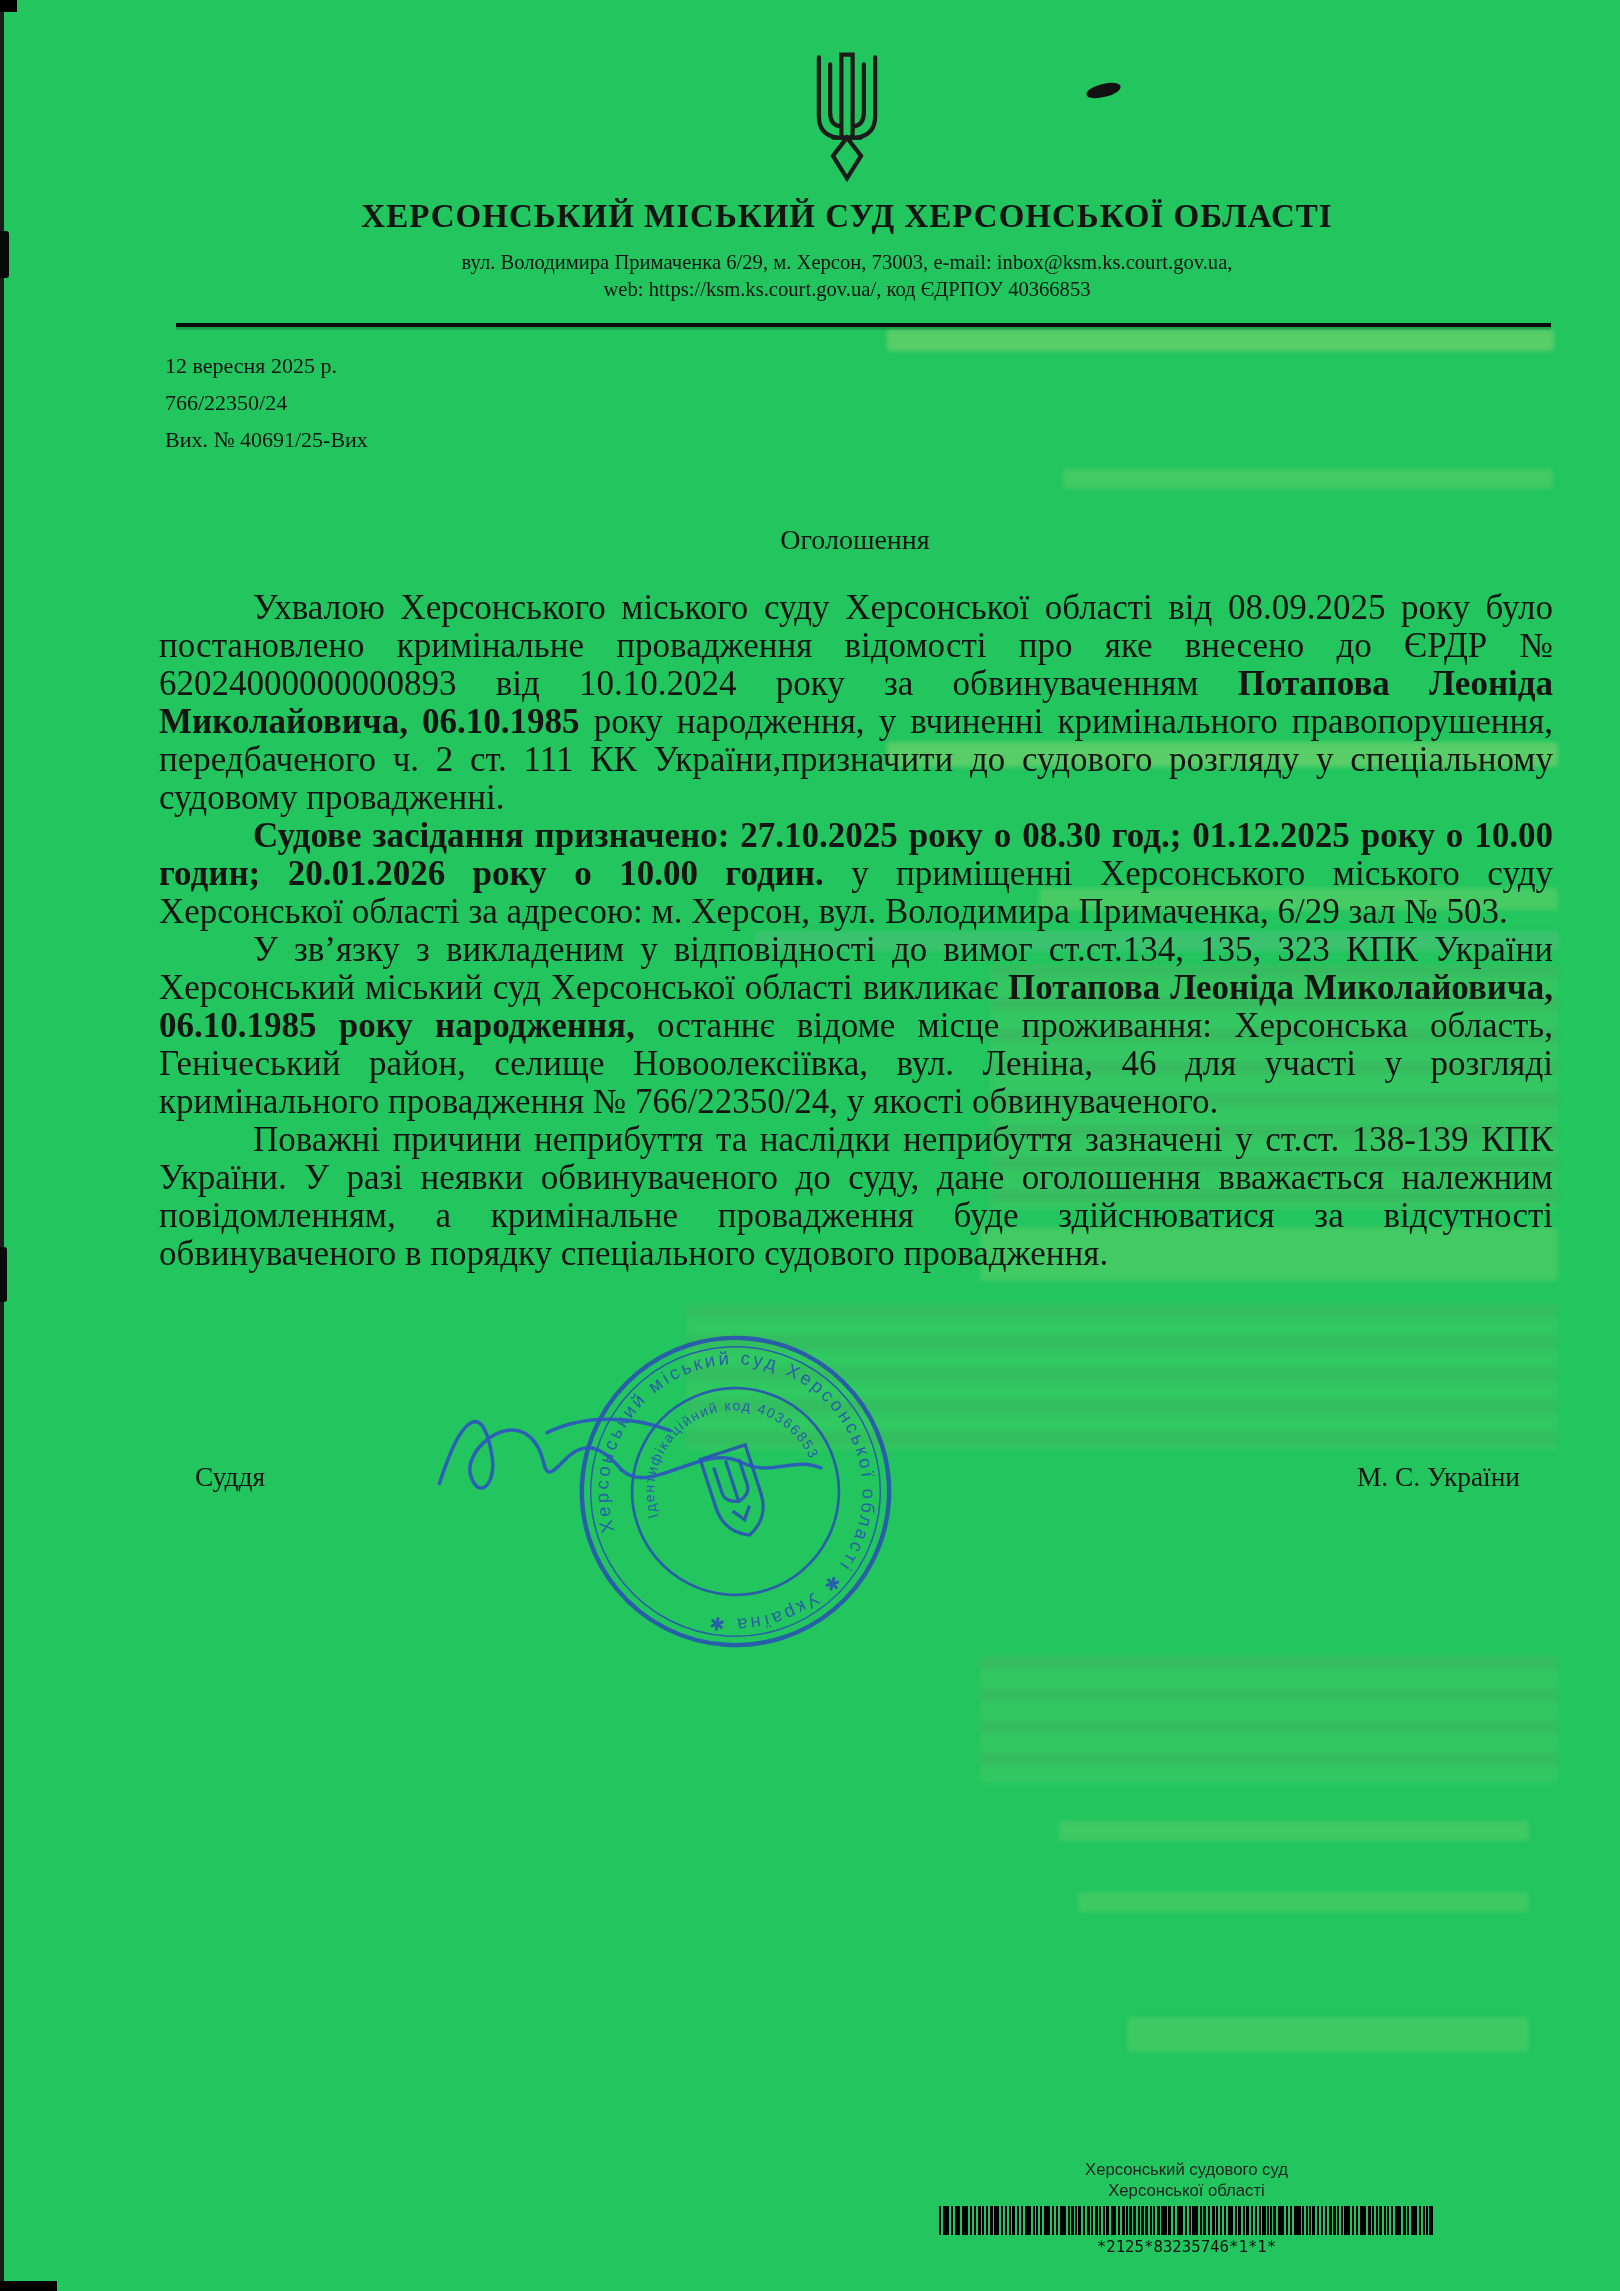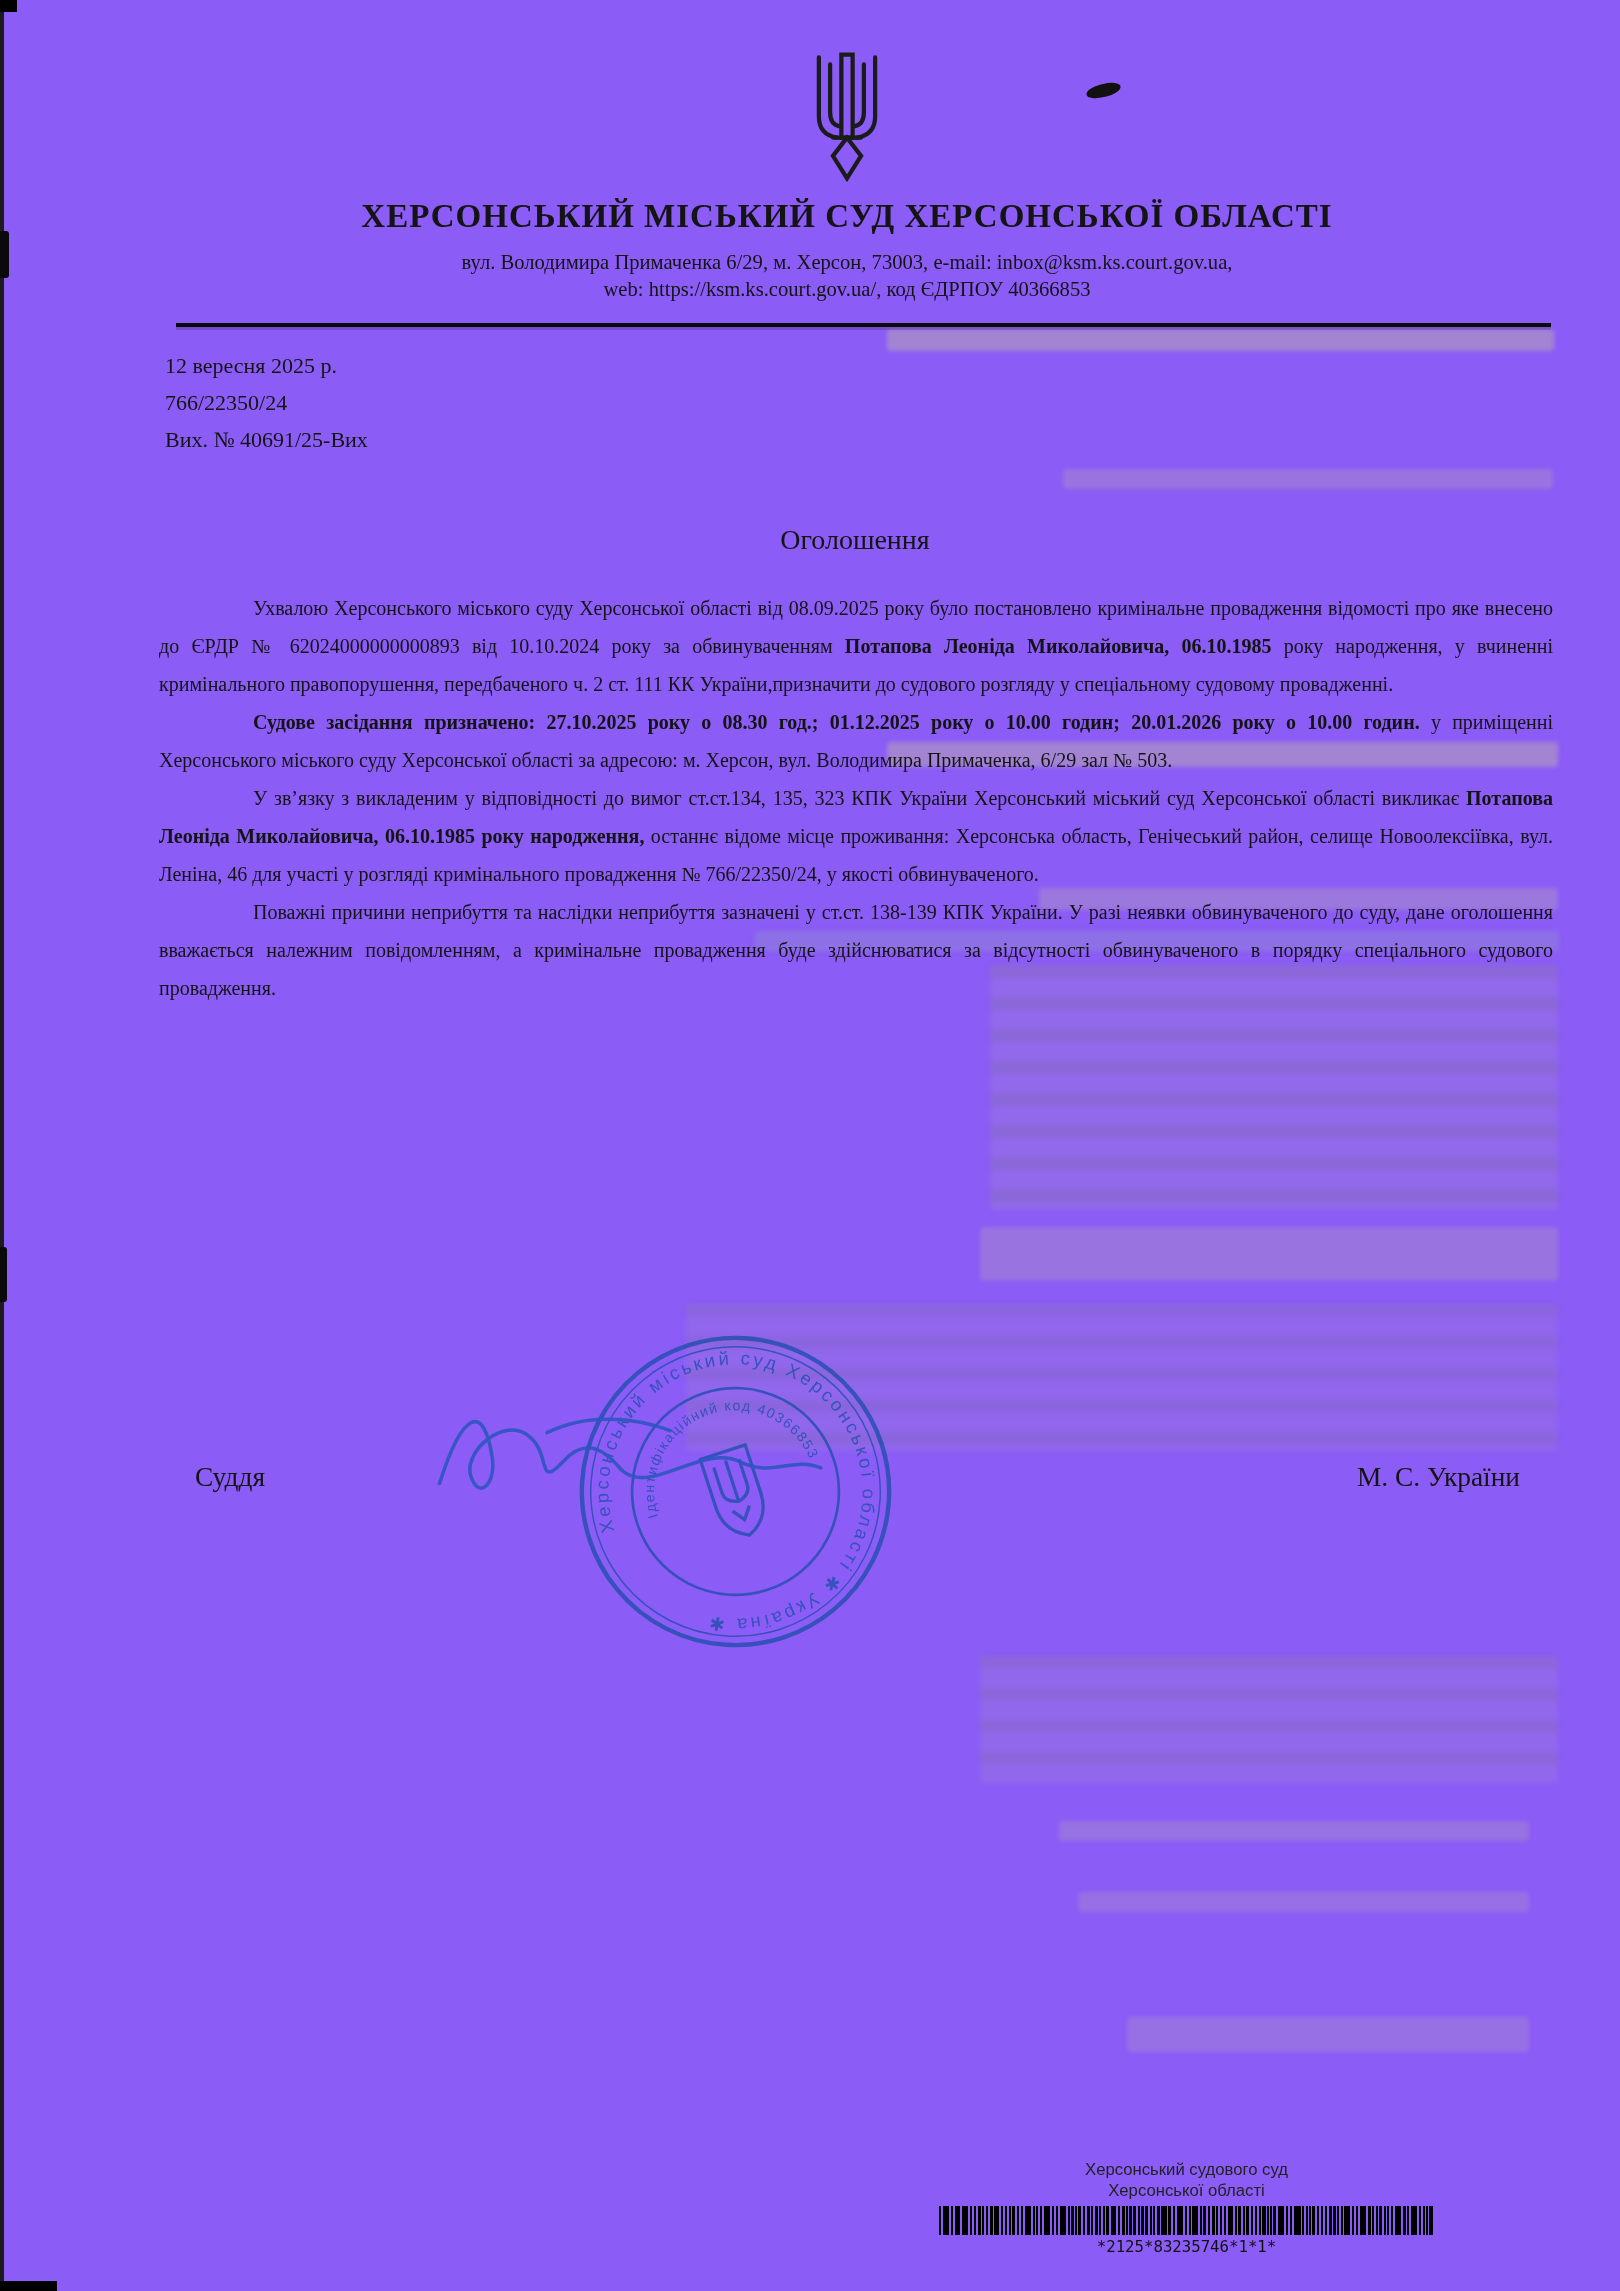--- a/index.html
+++ b/index.html
@@ -1,19 +1,19 @@
 <!DOCTYPE html>
 <html><head>
 <meta charset="utf-8">
 <style>
   * { margin:0; padding:0; box-sizing:border-box; }
   html,body { background:#e8e8e6; }
   .page {
     position:relative; width:1620px; height:2292px; margin:0 auto;
-    background:#8b5cf6; overflow:hidden;
+    background:#22c55e; overflow:hidden;
     font-family:"Liberation Serif", serif; color:#141414;
   }
 
   
   .edge-left { position:absolute; left:0; top:0; width:3.9px; height:100%; background:#1c1c1c; }
   .mark-tl   { position:absolute; left:0; top:0; width:16.7px; height:11.8px; background:#000; }
   .mark-l1   { position:absolute; left:0; top:231px; width:8.8px; height:47px; background:#0a0a0a; border-radius:0 2.9px 2.9px 0; }
   .mark-l2   { position:absolute; left:0; top:1247px; width:6.9px; height:55px; background:#0a0a0a; border-radius:0 2.9px 2.9px 0; }
   .mark-bl   { position:absolute; left:0; top:2281px; width:57px; height:10.8px; background:#000; }
   .mark-top  { position:absolute; left:1086px; top:84px; width:35px; height:12.7px; background:#111;
@@ -31,21 +31,21 @@
   .addr + .addr { margin-top:0; }
   .divider { position:absolute; left:176px; right:69px; top:323px; height:3.9px; background:#0b0b0b;
              box-shadow:0 2.9px 0 0 rgba(0,0,0,0.18); }
 
   
   .meta { position:absolute; left:165px; top:347px; font-size:22px; line-height:37px; }
 
   
   .doc-title { position:absolute; left:159px; right:69px; top:524px; text-align:center; font-size:28px; }
   .body-text { position:absolute; left:159px; right:67px; top:589px;
-               font-size:20px; line-height:38px; text-align:justify; }
+               font-size:35px; line-height:38px; text-align:justify; }
   .body-text p { text-indent:94px; margin:0; }
   .b { font-weight:bold; }
 
   
   .sign-row { position:absolute; left:147px; right:100px; top:1462px;
               display:flex; justify-content:space-between; font-size:27.4px;margin-left:48px; }
 
   
   .stamp-wrap { position:absolute; left:573px; top:1329px; width:325px; height:325px;
                 transform:rotate(-18deg); opacity:0.88; }

